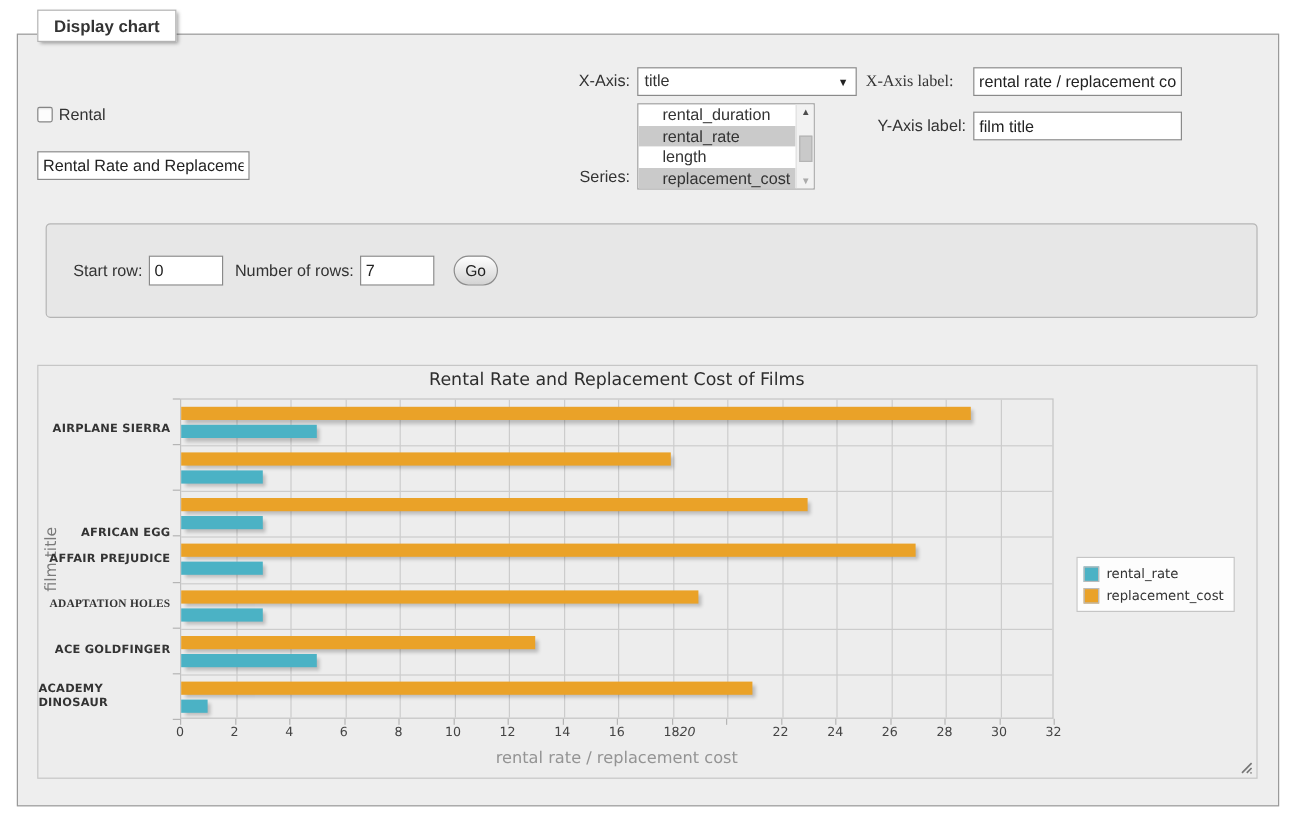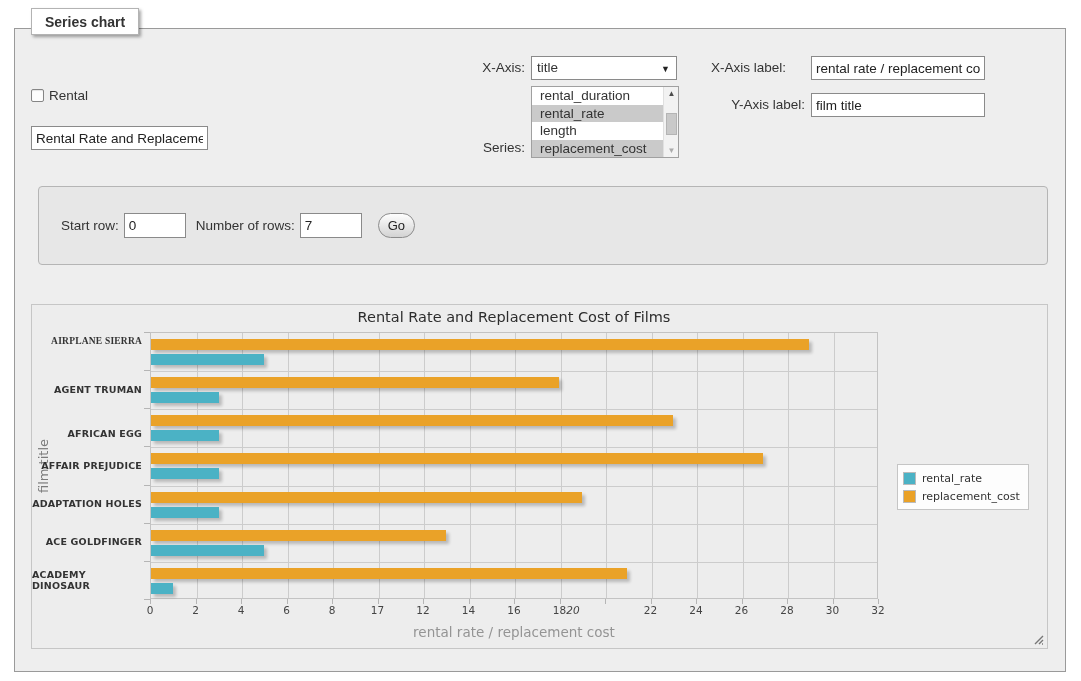--- a/index.html
+++ b/index.html
@@ -50,46 +50,46 @@
   input[type=text] {
     border:1px solid #8a8a8a; background:#fff; color:#222;
     font-family:"Liberation Sans", sans-serif; font-size:13.5px;
     padding:2px 4px; height:24px; outline:none;
   }
   .title-input { position:absolute; left:16px; top:97px; width:177px; }
 
   
   .xaxis-label { position:absolute; left:420px; top:31px; width:90px; text-align:right; }
   .fake-select {
-    position:absolute; left:516px; top:27px; width:146px; height:24px;
+    position:absolute; left:516px; top:27px; width:183px; height:24px;
     border:1px solid #8a8a8a; background:#fff; padding:3px 18px 0 5px; position:absolute;
   }
   .fake-select .arrow {
     position:absolute; right:6px; top:8px; font-size:9px; color:#222; line-height:8px;
   }
   .series-label { position:absolute; left:420px; top:111px; width:90px; text-align:right; }
   .listbox {
     position:absolute; left:516px; top:57px; width:148px; height:72px;
     border:1px solid #a0a0a0; background:#fff; overflow:hidden; padding-right:15px;
   }
-  .lb-option { height:17.5px; line-height:17.5px; padding-left:8px; white-space:nowrap; }
+  .lb-option { height:17.5px; line-height:17.5px; padding-left:20px; white-space:nowrap; }
   .lb-option.sel { background:#cacaca; }
   .lb-scrollbar {
     position:absolute; right:0; top:0; bottom:0; width:15px;
     background:#f2f2f2; border-left:1px solid #e0e0e0;
   }
   .lb-scrollbar .up, .lb-scrollbar .down {
     position:absolute; left:0; width:15px; height:13px; font-size:8px; text-align:center; line-height:13px;
   }
   .lb-scrollbar .up { top:0; color:#4d4d4d; }
   .lb-scrollbar .down { bottom:0; color:#ababab; }
   .lb-thumb { position:absolute; left:2px; top:26px; width:11px; height:22px; background:#c9c9c9; border:1px solid #b4b4b4; }
 
   
-  .xlab-label { position:absolute; left:696px; top:31px; width:94px; text-align:left; }
+  .xlab-label { position:absolute; left:696px; top:31px; width:94px; text-align:center;font-family:Liberation Serif, serif; }
   .xlab-input { position:absolute; left:796px; top:27px; width:174px; }
   .ylab-label { position:absolute; left:696px; top:68px; width:94px; text-align:right; }
   .ylab-input { position:absolute; left:796px; top:64px; width:174px; }
 
   
   .rows-panel {
     position:absolute; left:23px; top:157px; width:1010px; height:79px;
     border:1px solid #b5b5b5; background:#e7e7e7; border-radius:4px;
     display:flex; align-items:center; padding-left:22px;
   }
@@ -143,21 +143,21 @@
   }
   .legend-row { display:flex; align-items:center; height:18px; }
   .legend-swatch { width:13px; height:13px; border:1px solid #bbb; margin-right:6px; }
   .legend-label { font-size:11px; color:#333; white-space:nowrap; }
   .resize-grip { position:absolute; right:3px; bottom:3px; }
 </style>
 </head>
 <body>
 
 <div class="panel">
-  <div class="panel-legend">Series chart</div>
+  <div class="panel-legend">Display chart</div>
 
 
   <div class="stacked-row">
     <span class="checkbox"></span>
     <span>Rental</span>
   </div>
 
   <input type="text" class="title-input" value="Rental Rate and Replacement Cost of Films" style="">
 
   <div class="xaxis-label">X-Axis:</div>
@@ -243,25 +243,24 @@
           <span class="legend-label">rental_rate</span>
         </div>
         <div class="legend-row">
           <span class="legend-swatch" style="background: rgb(234, 162, 40);"></span>
           <span class="legend-label">replacement_cost</span>
         </div>
       </div>
     <svg class="resize-grip" width="12" height="12">
       <path d="M11 3 L3 11 M11 7 L7 11 M11 11 L10 11" stroke="#777" stroke-width="1.4" fill="none"></path>
     </svg>
-  <div class="cat-label" style="top: 17px; height: 38.1429px; font-family: Liberation Serif, serif;">AIRPLANE SIERRA</div>
-      <div class="cat-label" style="top: 65.1429px; height: 38.1429px;">AGENT TRUMAN</div>
-      <div class="cat-label" style="top: 109px; height: 38.1429px;">AFRICAN EGG</div>
+  <div class="cat-label" style="top: 33px; height: 38.1429px;">AIRPLANE SIERRA</div>
+      <div class="cat-label" style="top: 120px; height: 38.1429px;">AFRICAN EGG</div>
       <div class="cat-label" style="top: 141.429px; height: 38.1429px;">AFFAIR PREJUDICE</div>
-      <div class="cat-label" style="top: 179.571px; height: 38.1429px;">ADAPTATION HOLES</div>
+      <div class="cat-label" style="top: 179.571px; height: 38.1429px; font-family: Liberation Serif, serif;">ADAPTATION HOLES</div>
       <div class="cat-label" style="top: 255.857px; height: 38.1429px;">ACADEMY DINOSAUR</div>
       <div class="cat-label" style="top: 217.714px; height: 38.1429px;">ACE GOLDFINGER</div>
       <div class="tickmark-left" style="top: 27px;"></div>
       <div class="tickmark-left" style="top: 65.1429px;"></div>
       <div class="tickmark-left" style="top: 103.286px;"></div>
       <div class="tickmark-left" style="top: 141.429px;"></div>
       <div class="tickmark-left" style="top: 179.571px;"></div>
       <div class="tickmark-left" style="top: 217.714px;"></div>
       <div class="tickmark-left" style="top: 255.857px;"></div>
       <div class="tickmark-left" style="top: 294px;"></div>
@@ -269,21 +268,21 @@
       <div class="x-tick" style="left: 98px;">0</div>
       <div class="tickmark-bottom" style="left: 163.5px;"></div>
       <div class="x-tick" style="left: 143.5px;">2</div>
       <div class="tickmark-bottom" style="left: 209px;"></div>
       <div class="x-tick" style="left: 189px;">4</div>
       <div class="tickmark-bottom" style="left: 254.5px;"></div>
       <div class="x-tick" style="left: 234.5px;">6</div>
       <div class="tickmark-bottom" style="left: 300px;"></div>
       <div class="x-tick" style="left: 280px;">8</div>
       <div class="tickmark-bottom" style="left: 345.5px;"></div>
-      <div class="x-tick" style="left: 325.5px;">17</div>
+      <div class="x-tick" style="left: 325.5px;">10</div>
       <div class="tickmark-bottom" style="left: 391px;"></div>
       <div class="x-tick" style="left: 371px;">12</div>
       <div class="tickmark-bottom" style="left: 436.5px;"></div>
       <div class="x-tick" style="left: 416.5px;">14</div>
       <div class="tickmark-bottom" style="left: 482px;"></div>
       <div class="x-tick" style="left: 462px;">16</div>
       <div class="tickmark-bottom" style="left: 527.5px;"></div>
       <div class="x-tick" style="left: 507.5px;">18</div>
       <div class="tickmark-bottom" style="left: 573px;"></div>
       <div class="x-tick" style="left: 521px; font-style: italic;">20</div>

